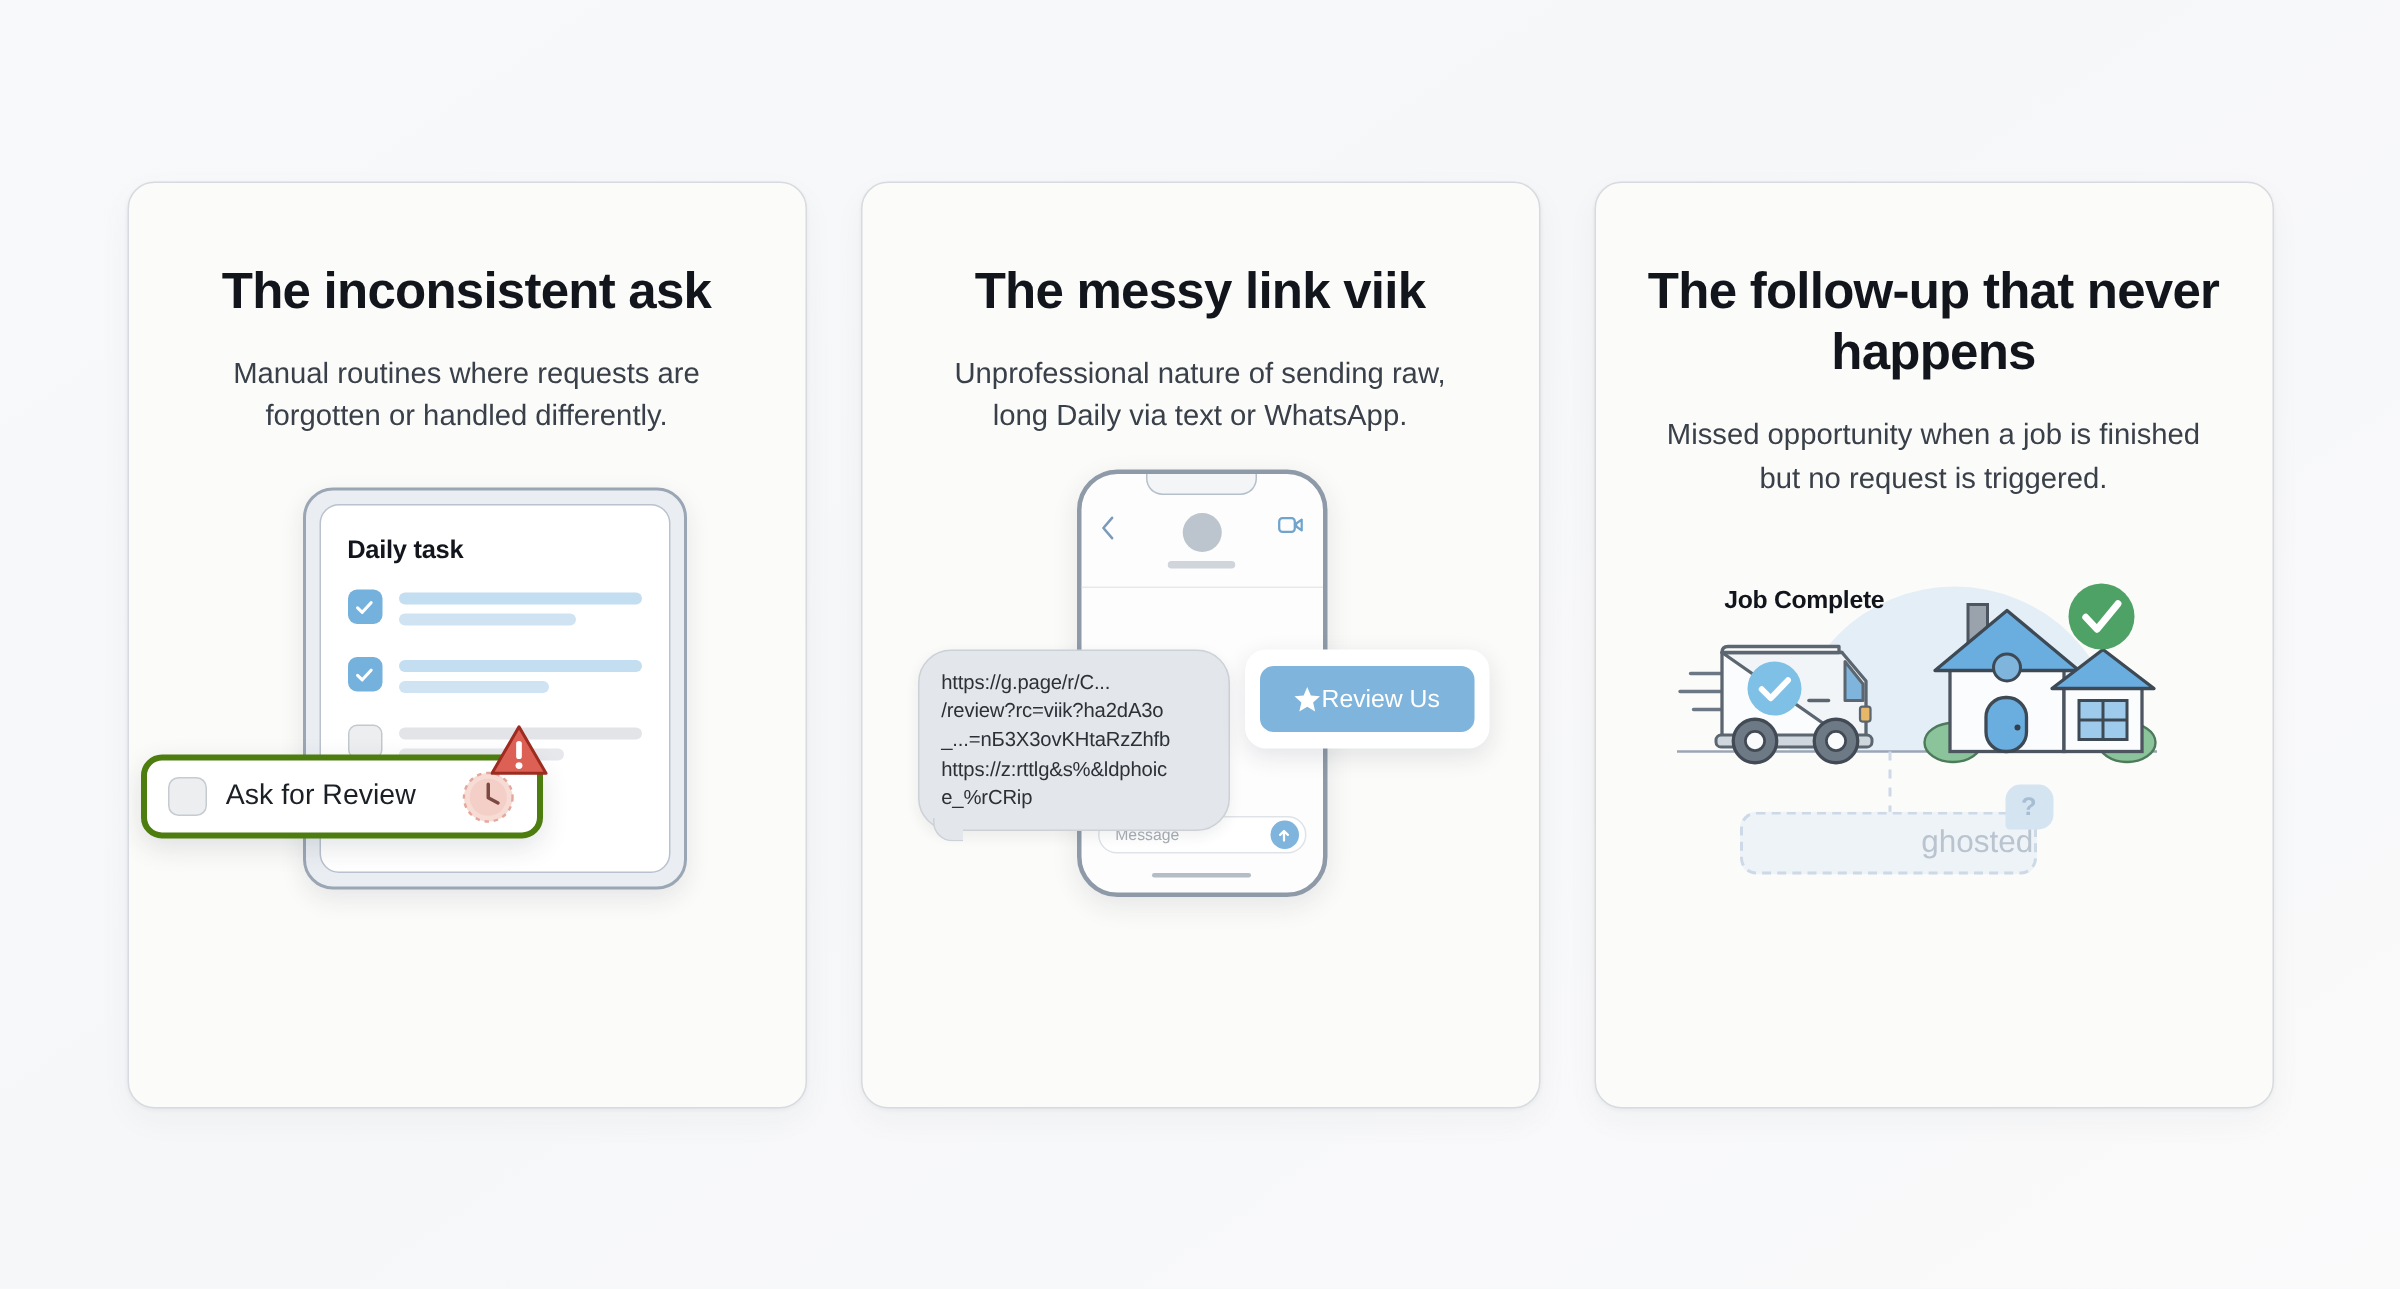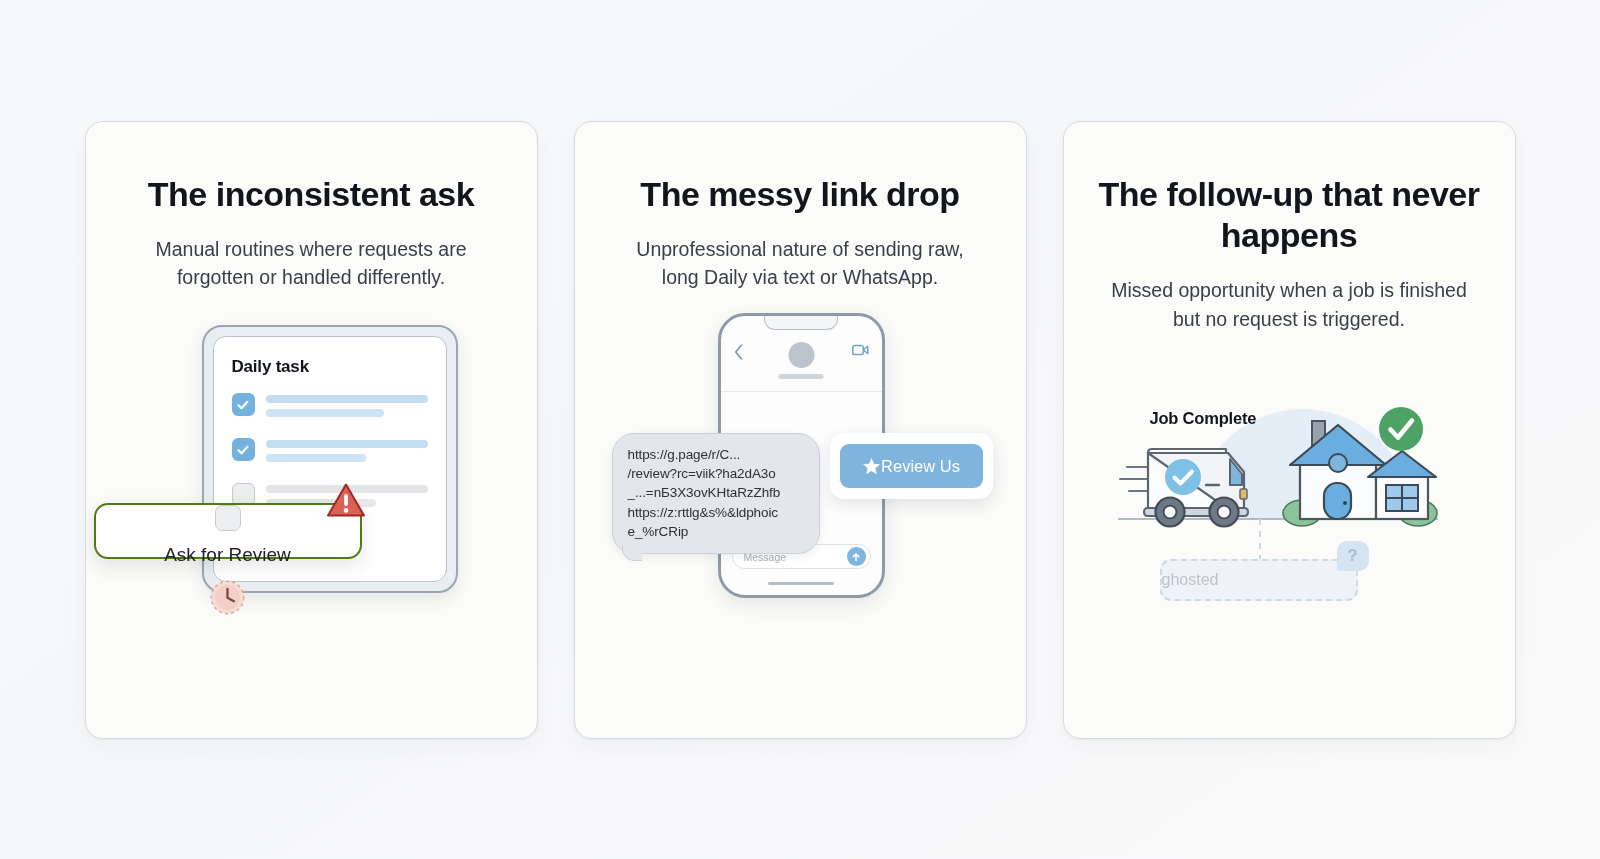--- a/index.html
+++ b/index.html
@@ -102,28 +102,27 @@
   .bar.b1 { background: #c3ddf1; }
   .bar.b2 { background: #cfe3f3; }
   .bar.g1 { background: #e2e4e7; }
   .bar.g2 { background: #e6e8eb; }
 
   .review-pill {
     position: absolute;
     left: 8px; top: 186px;
     width: 268px; height: 56px;
     background: #ffffff;
-    border: 2px solid #4d7c0f;
+    border: 4px solid #4d7c0f;
     border-radius: 14px;
     box-shadow: 0 6px 18px rgba(35,45,65,0.13);
     display: flex; align-items: center;
     padding: 0 14px;
     gap: 13px;
     z-index: 5;
-    flex-direction: column;
   }
   .pill-cb {
     width: 26px; height: 26px;
     border-radius: 7px;
     background: #eceef0;
     border: 1.5px solid #c6cbd1;
     flex: 0 0 auto;
   }
   .pill-label { font-size: 19px; color: #1b2027; flex: 1 1 auto; }
   .clock-icon { position: relative; width: 37px; height: 37px; flex: 0 0 auto; }
@@ -237,36 +236,36 @@
     background: #7fb4dc;
     border-radius: 9px;
     display: flex; align-items: center; justify-content: center;
     gap: 0;
     color: #fff;
     font-size: 16.5px;
   }
 
   
   .illus3 { height: 290px; margin-top: 18px; }
-  .scene3 { position: absolute; left: 54px; top: 18px; width: 346px; height: 290px; }
+  .scene3 { position: absolute; left: 54px; top: 0; width: 346px; height: 290px; }
   .job-complete-label {
     position: absolute;
     left: 32px; top: 40px;
     font-size: 16.5px; font-weight: 700; color: #12161c;
     letter-spacing: -0.2px;
   }
   .ghost-box {
     position: absolute;
     left: 42px; top: 190px;
     width: 198px; height: 42px;
     border: 2px dashed #cdd9e6;
     border-radius: 11px;
     background: #eef3f8;
-    display: flex; align-items: center; justify-content: flex-start;
-    font-size: 16px; color: #b9c4cf;
+    display: flex; align-items: center; justify-content: flex-end;
+    font-size: 21px; color: #b9c4cf;
   }
   .q-bubble {
     position: absolute;
     left: 219px; top: 172px;
     width: 32px; height: 30px;
     background: #d5e4f1;
     border-radius: 10px 10px 10px 3px;
     display: flex; align-items: center; justify-content: center;
     font-size: 17px; font-weight: 700; color: #a6bed4;
   }
@@ -338,21 +337,21 @@
               <circle cx="18.5" cy="18.5" r="16.2" fill="#f7dcd6" stroke="#e5a79c" stroke-width="1.6" stroke-dasharray="3 3.2"></circle>
               <circle cx="18.5" cy="18.5" r="12.4" fill="#f4cfc7"></circle>
               <path d="M18.5 9.8 V18.8 L25 22.3" fill="none" stroke="#7a4a42" stroke-width="2.3" stroke-linecap="round" stroke-linejoin="round"></path>
             </svg>
           </div>
         </div>
       </div>
     </div>
 
     <div class="card">
-      <div class="card-title">The messy link drop</div>
+      <div class="card-title">The messy link viik</div>
       <div class="card-subtitle">Unprofessional nature of sending raw, long Daily via text or WhatsApp.</div>
 
       <div class="illus illus2">
 
         <div class="phone">
           <div class="notch"></div>
           <div class="phone-topbar">
             <svg width="9" height="16" viewBox="0 0 9 16">
               <path d="M7.4 1.2 L1.6 8 L7.4 14.8" fill="none" stroke="#7b9bb8" stroke-width="1.7" stroke-linecap="round" stroke-linejoin="round"></path>
             </svg>

